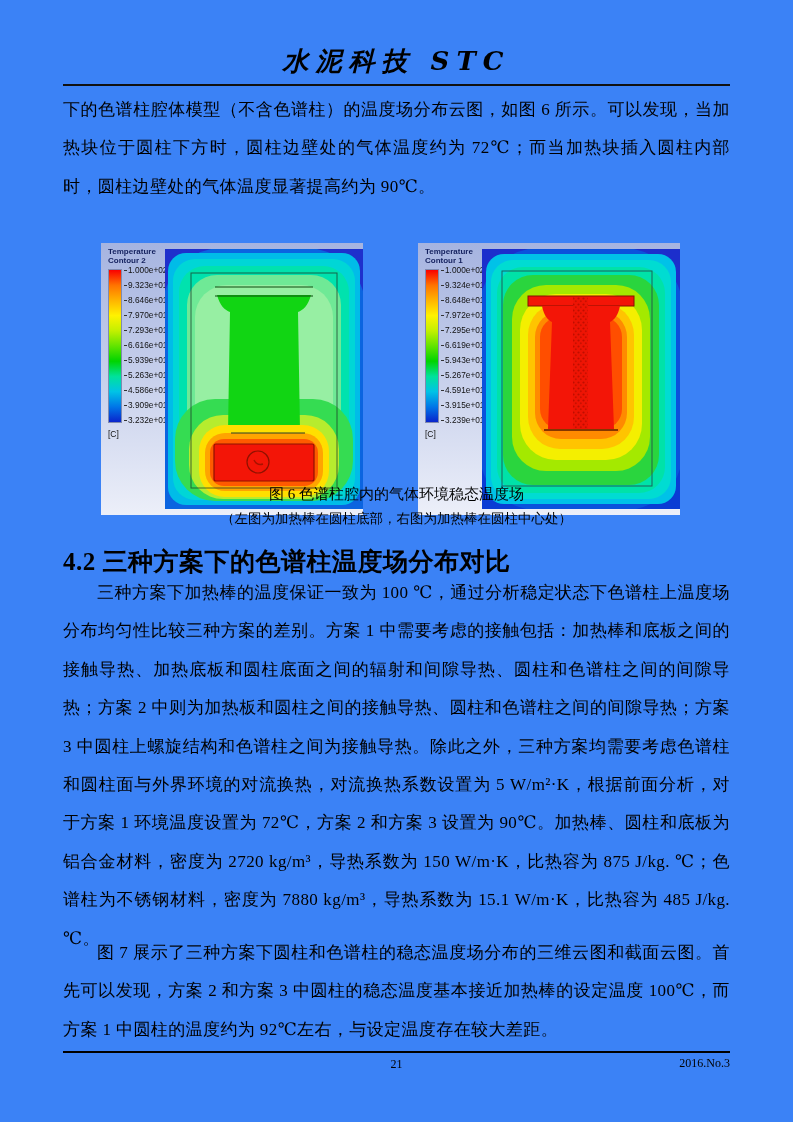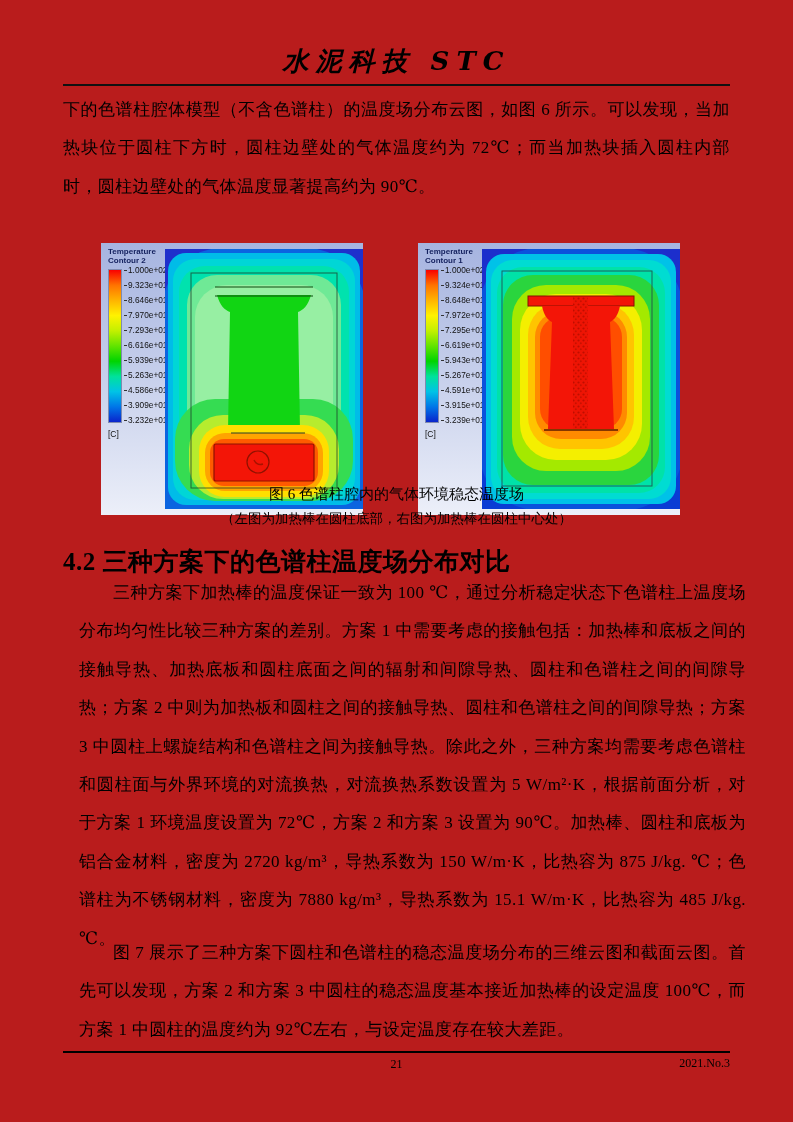--- a/index.html
+++ b/index.html
@@ -1,32 +1,32 @@
 <!DOCTYPE html>
 <html><head>
 <meta charset="utf-8">
 <style>
   html,body{margin:0;padding:0;background:#ffffff;}
   .page{
-    position:relative;width:793px;height:1122px;background:#b91c1c;overflow:hidden;
+    position:relative;width:793px;height:1122px;background:#3b82f6;overflow:hidden;
     font-family:"Liberation Serif","DejaVu Serif",serif;color:#000;
   }
   
   .journal-title{
     position:absolute;top:44px;left:0;width:793px;text-align:center;
     font-size:26px;font-weight:bold;font-style:italic;letter-spacing:7px;
     font-family:"DejaVu Serif","Liberation Serif",serif;
   }
   .header-rule{position:absolute;top:84px;left:63px;width:667px;height:2.4px;background:#111;}
   
   .para{
     position:absolute;left:63px;width:667px;text-align:justify;
     font-size:17px;line-height:38.4px;letter-spacing:0.4px;
   }
-  .para.indent{text-indent:2em;margin-left:16px;}
+  .para.indent{text-indent:2em;}
   .p1{top:91px;}
   .p2{top:574px;}
   .p3{top:934px;}
   .section-heading{
     position:absolute;top:545px;left:63px;width:667px;
     font-size:25px;font-weight:bold;letter-spacing:0.5px;
   }
   
   .fig-caption{position:absolute;top:485px;left:0;width:793px;text-align:center;font-size:15px;}
   .fig-subcaption{position:absolute;top:510px;left:0;width:793px;text-align:center;font-size:13.5px;}
@@ -178,15 +178,15 @@
   <div class="fig-caption">图 6 色谱柱腔内的气体环境稳态温度场</div>
   <div class="fig-subcaption">（左图为加热棒在圆柱底部，右图为加热棒在圆柱中心处）</div>
 
   <div class="section-heading">4.2 三种方案下的色谱柱温度场分布对比</div>
 
   <div class="para indent p2">三种方案下加热棒的温度保证一致为 100 ℃，通过分析稳定状态下色谱柱上温度场分布均匀性比较三种方案的差别。方案 1 中需要考虑的接触包括：加热棒和底板之间的接触导热、加热底板和圆柱底面之间的辐射和间隙导热、圆柱和色谱柱之间的间隙导热；方案 2 中则为加热板和圆柱之间的接触导热、圆柱和色谱柱之间的间隙导热；方案 3 中圆柱上螺旋结构和色谱柱之间为接触导热。除此之外，三种方案均需要考虑色谱柱和圆柱面与外界环境的对流换热，对流换热系数设置为 5 W/m²·K，根据前面分析，对于方案 1 环境温度设置为 72℃，方案 2 和方案 3 设置为 90℃。加热棒、圆柱和底板为铝合金材料，密度为 2720 kg/m³，导热系数为 150 W/m·K，比热容为 875 J/kg. ℃；色谱柱为不锈钢材料，密度为 7880 kg/m³，导热系数为 15.1 W/m·K，比热容为 485 J/kg.℃。</div>
   <div class="para indent p3">图 7 展示了三种方案下圆柱和色谱柱的稳态温度场分布的三维云图和截面云图。首先可以发现，方案 2 和方案 3 中圆柱的稳态温度基本接近加热棒的设定温度 100℃，而方案 1 中圆柱的温度约为 92℃左右，与设定温度存在较大差距。</div>
 
   <div class="footer-rule"></div>
   <div class="footer-page">21</div>
-  <div class="footer-issue">2021.No.3</div>
+  <div class="footer-issue">2016.No.3</div>
 
 </div>
 
 </body></html>

